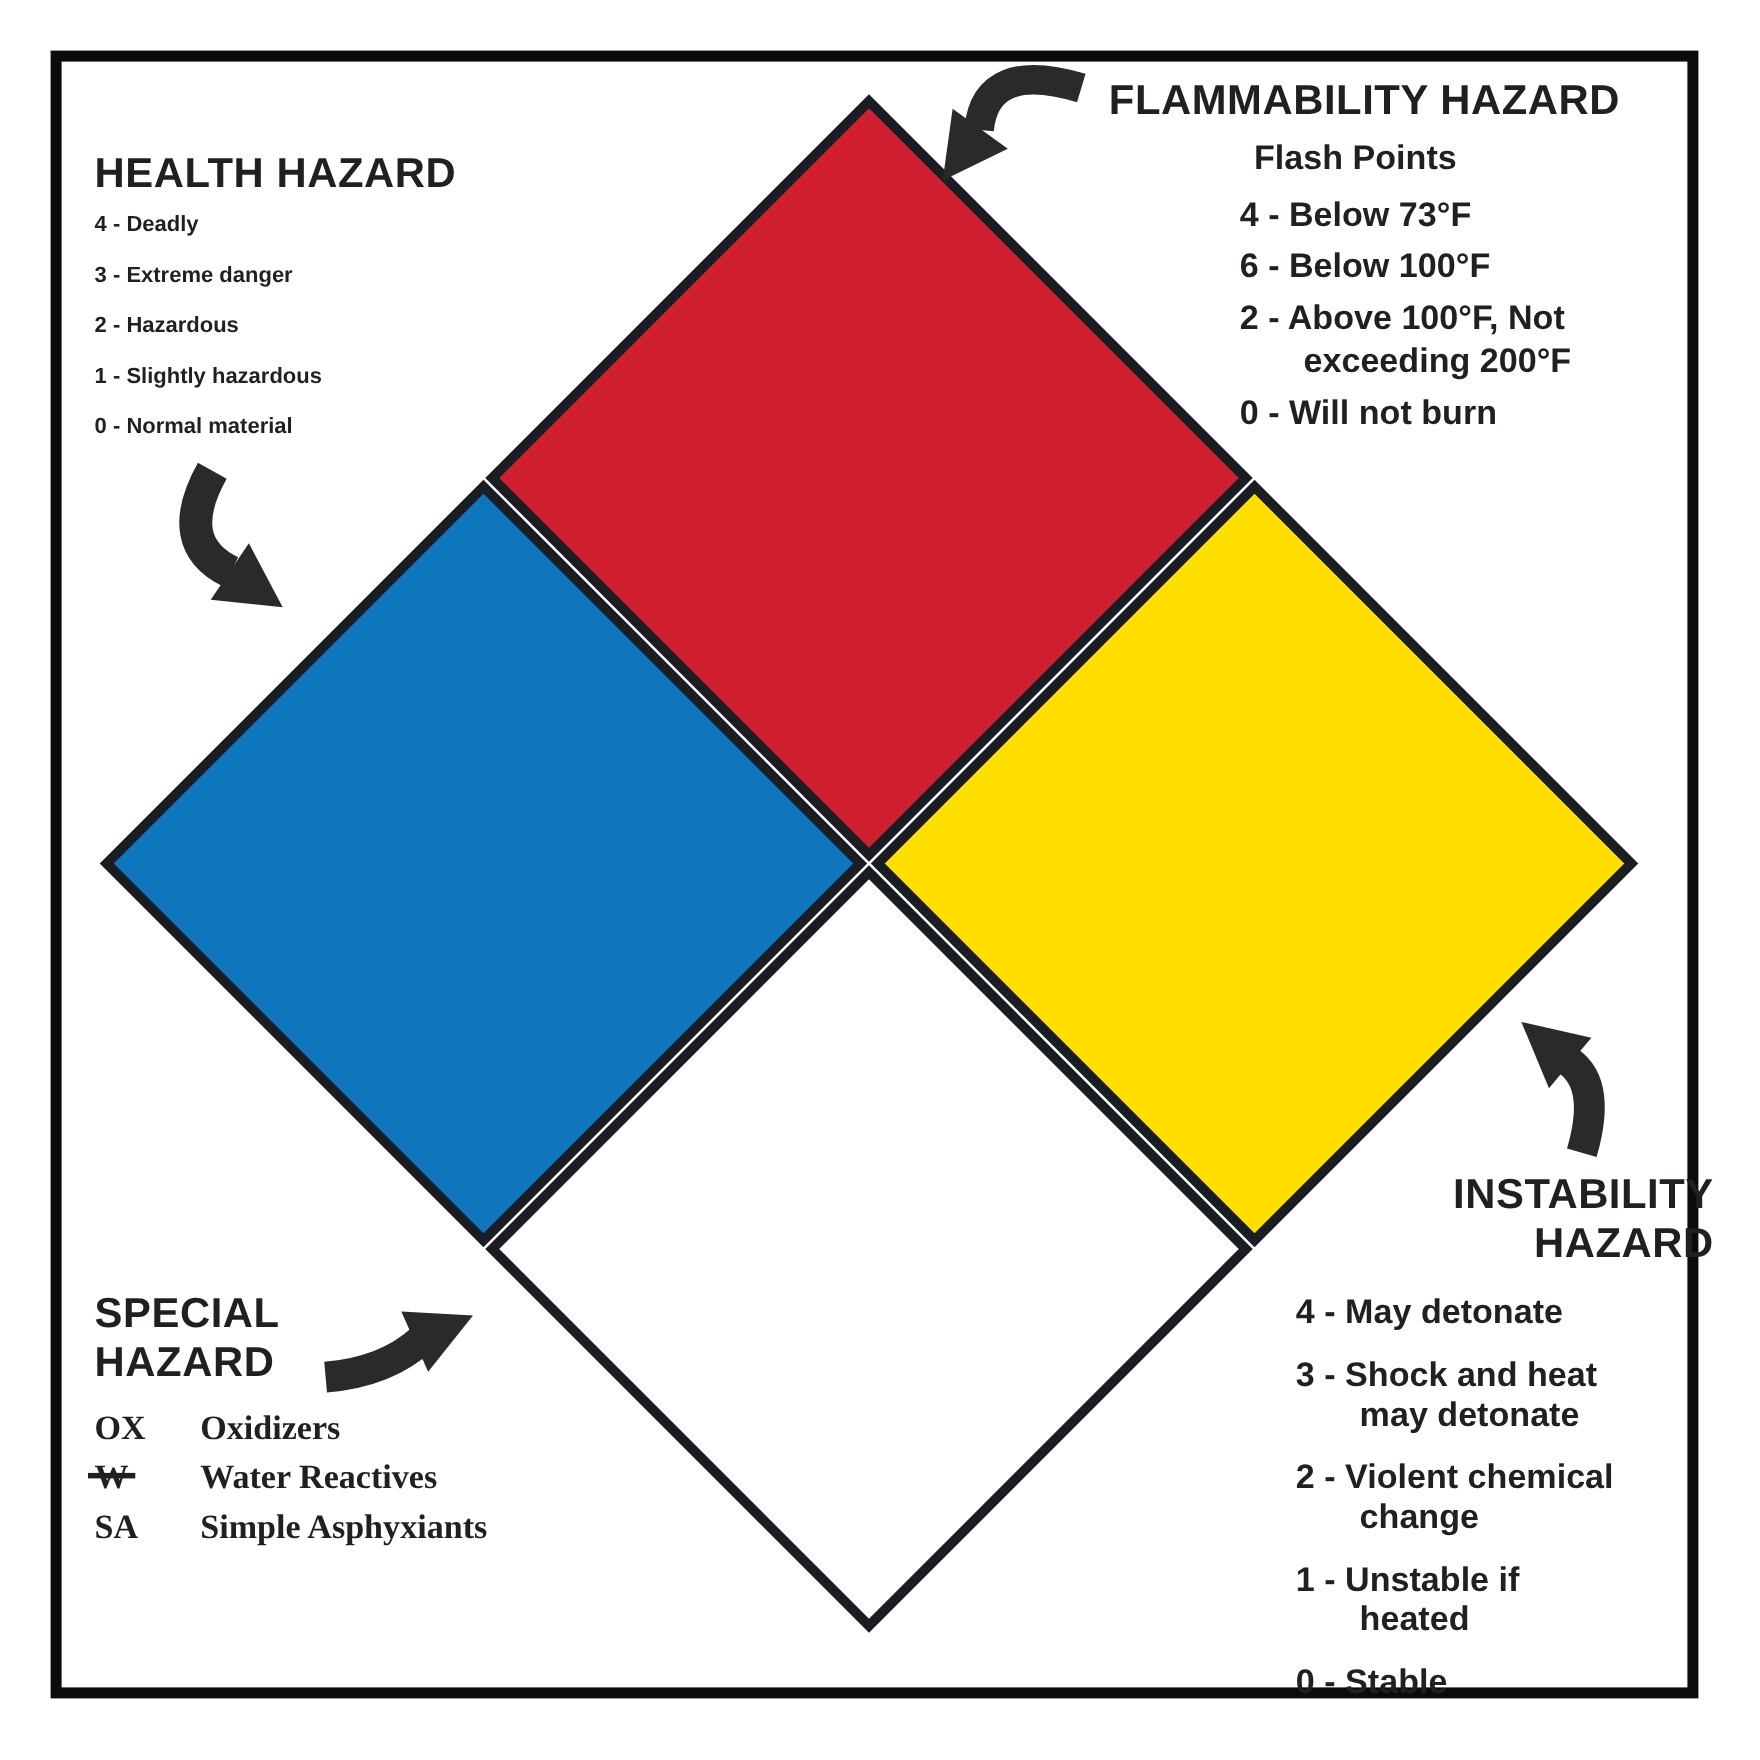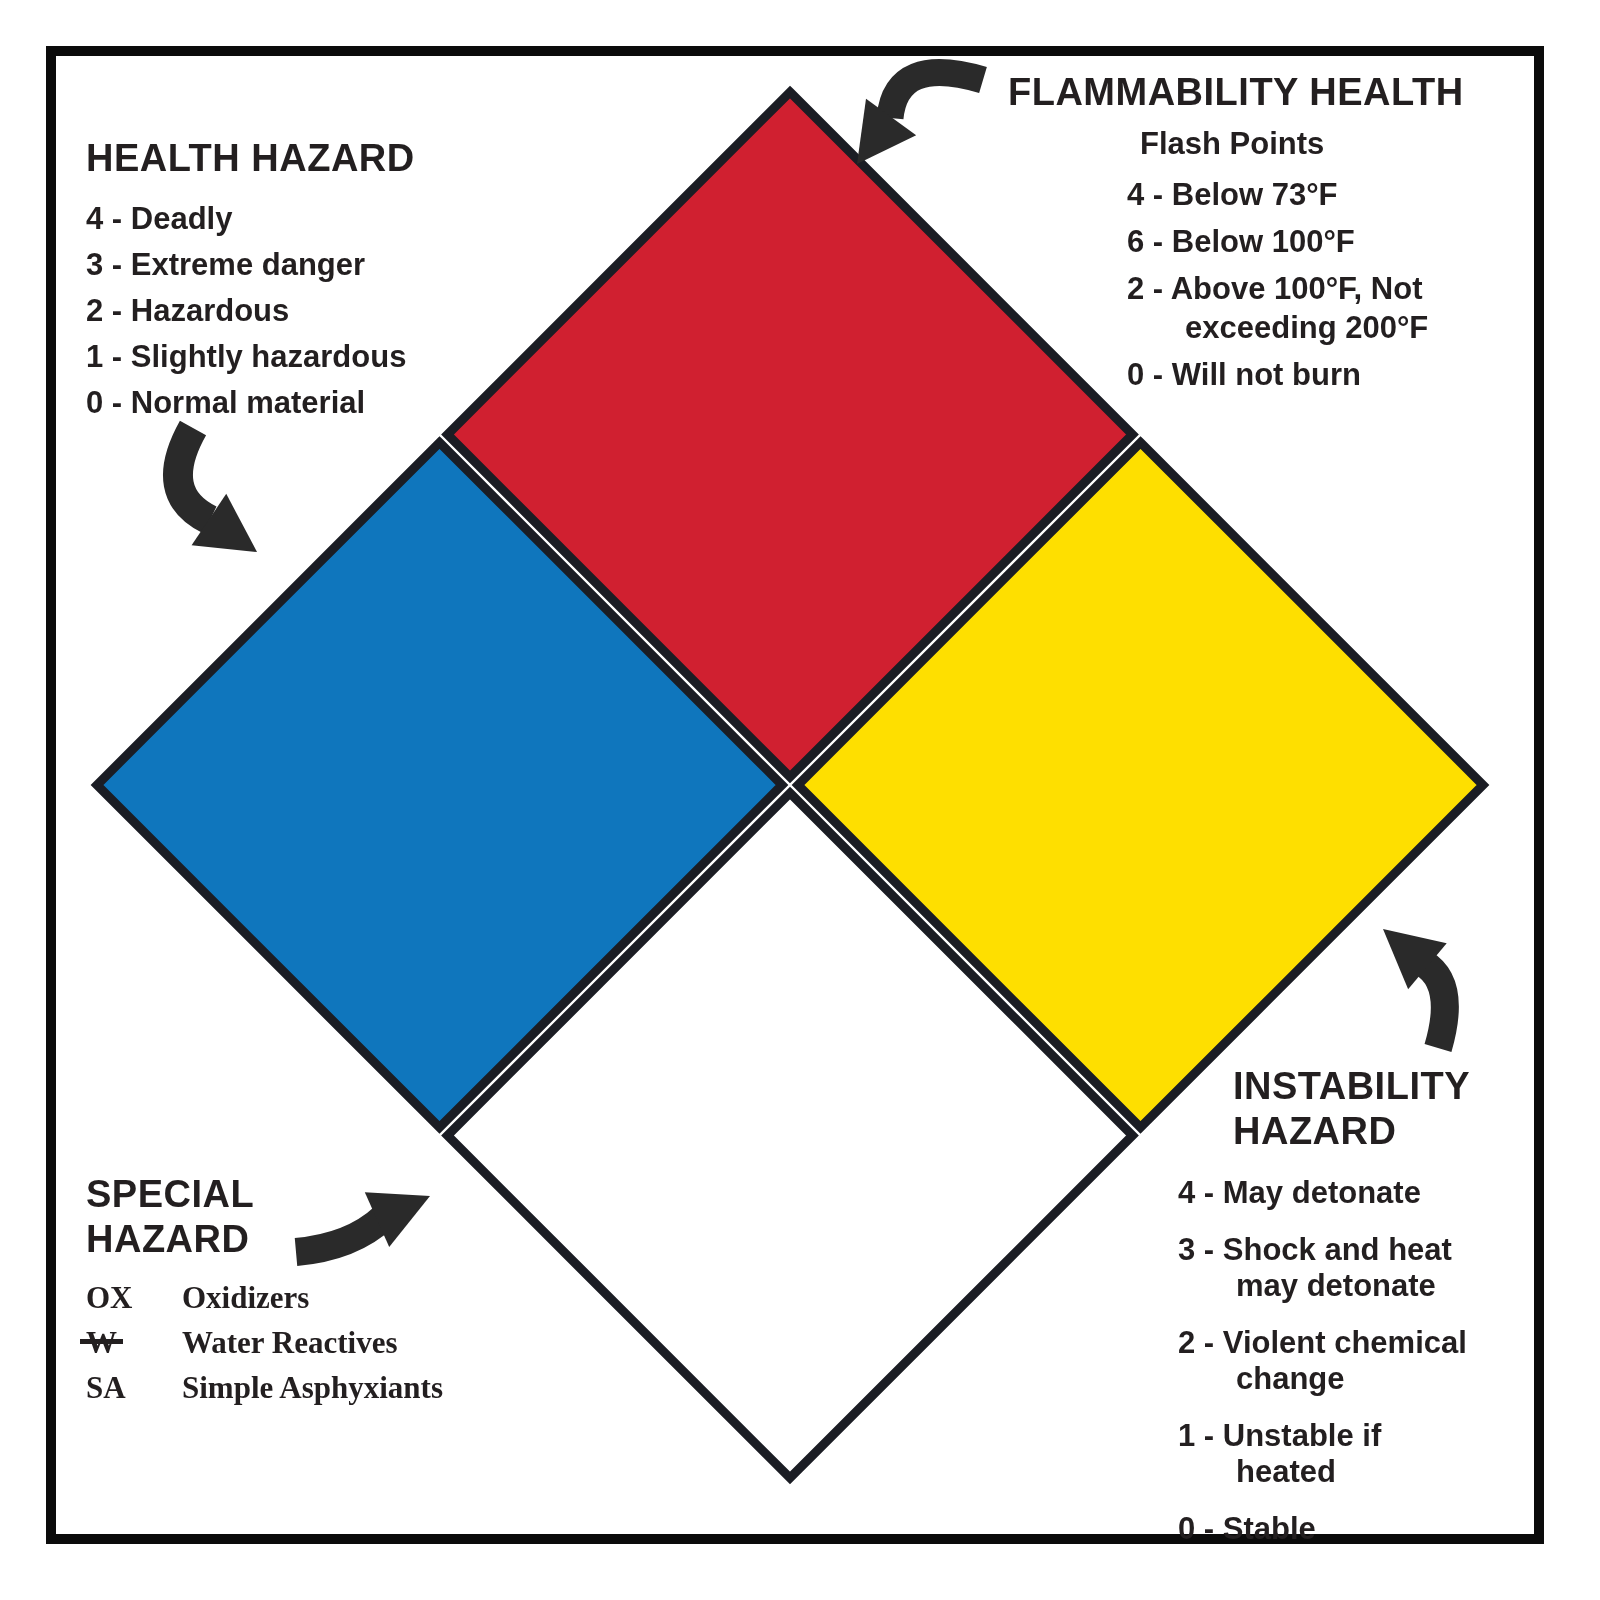--- a/index.html
+++ b/index.html
@@ -9,25 +9,25 @@
     font-weight:700; color:#231f20; overflow:hidden;
   }
   .frame { position:absolute; left:46px; top:46px; width:1498px; height:1498px;
            border:10px solid #0b0b0b; box-sizing:border-box; }
   .diamond-svg { position:absolute; left:0; top:0; }
   .quad { stroke:#1b1d24; stroke-width:9; }
   .arrow-body { fill:none; stroke-linecap:butt; }
   .block { position:absolute; }
   .title { font-size:38px; line-height:45px; white-space:pre-line; letter-spacing:.5px; }
   .num-item { padding-left:58px; text-indent:-58px; white-space:pre-line; }
-  .health-items { margin-top:15px; font-size:31px; line-height:46px; }
+  .health-items { font-size:20px; line-height:46px; }
   .flam-sub { margin-left:132px; margin-top:11px; font-size:31px; line-height:36px; }
   .flam-items { margin-left:119px; margin-top:13px; font-size:31px; line-height:39px; }
   .flam-items .num-item { margin-bottom:8px; }
-  .inst-title { margin-left:55px; }
+  .inst-title { margin-left:55px;text-align:right; }
   .inst-items { margin-top:10px; font-size:31px; line-height:36px; }
   .inst-items .num-item { margin-bottom:11px;margin-top:21px; }
   .sp-rows { margin-top:13px; font-size:31px;font-family:Liberation Serif, serif; }
   .sp-row { display:flex; line-height:45px; }
   .sp-code { width:96px; position:relative; }
   .sp-code.strike .w-inner { position:relative; display:inline-block; }
   .sp-code.strike .w-inner::after {
     content:""; position:absolute; left:-6px; right:-6px; top:19px; height:5px;
     background:currentColor;
   }
@@ -72,21 +72,21 @@
     <div class="health-items">
         <div class="num-item">4 - Deadly</div>
         <div class="num-item">3 - Extreme danger</div>
         <div class="num-item">2 - Hazardous</div>
         <div class="num-item">1 - Slightly hazardous</div>
         <div class="num-item">0 - Normal material</div>
       </div>
   </div>
 
   <div class="block" style="left:1008px; top:70px; width:500px;">
-    <div class="title">FLAMMABILITY HEALTH</div>
+    <div class="title">FLAMMABILITY HAZARD</div>
     <div class="flam-sub">Flash Points</div>
     <div class="flam-items">
         <div class="num-item">4 - Below 73°F</div>
         <div class="num-item">6 - Below 100°F</div>
         <div class="num-item">2 - Above 100°F, Not
 exceeding 200°F</div>
         <div class="num-item">0 - Will not burn</div>
       </div>
   </div>
 

